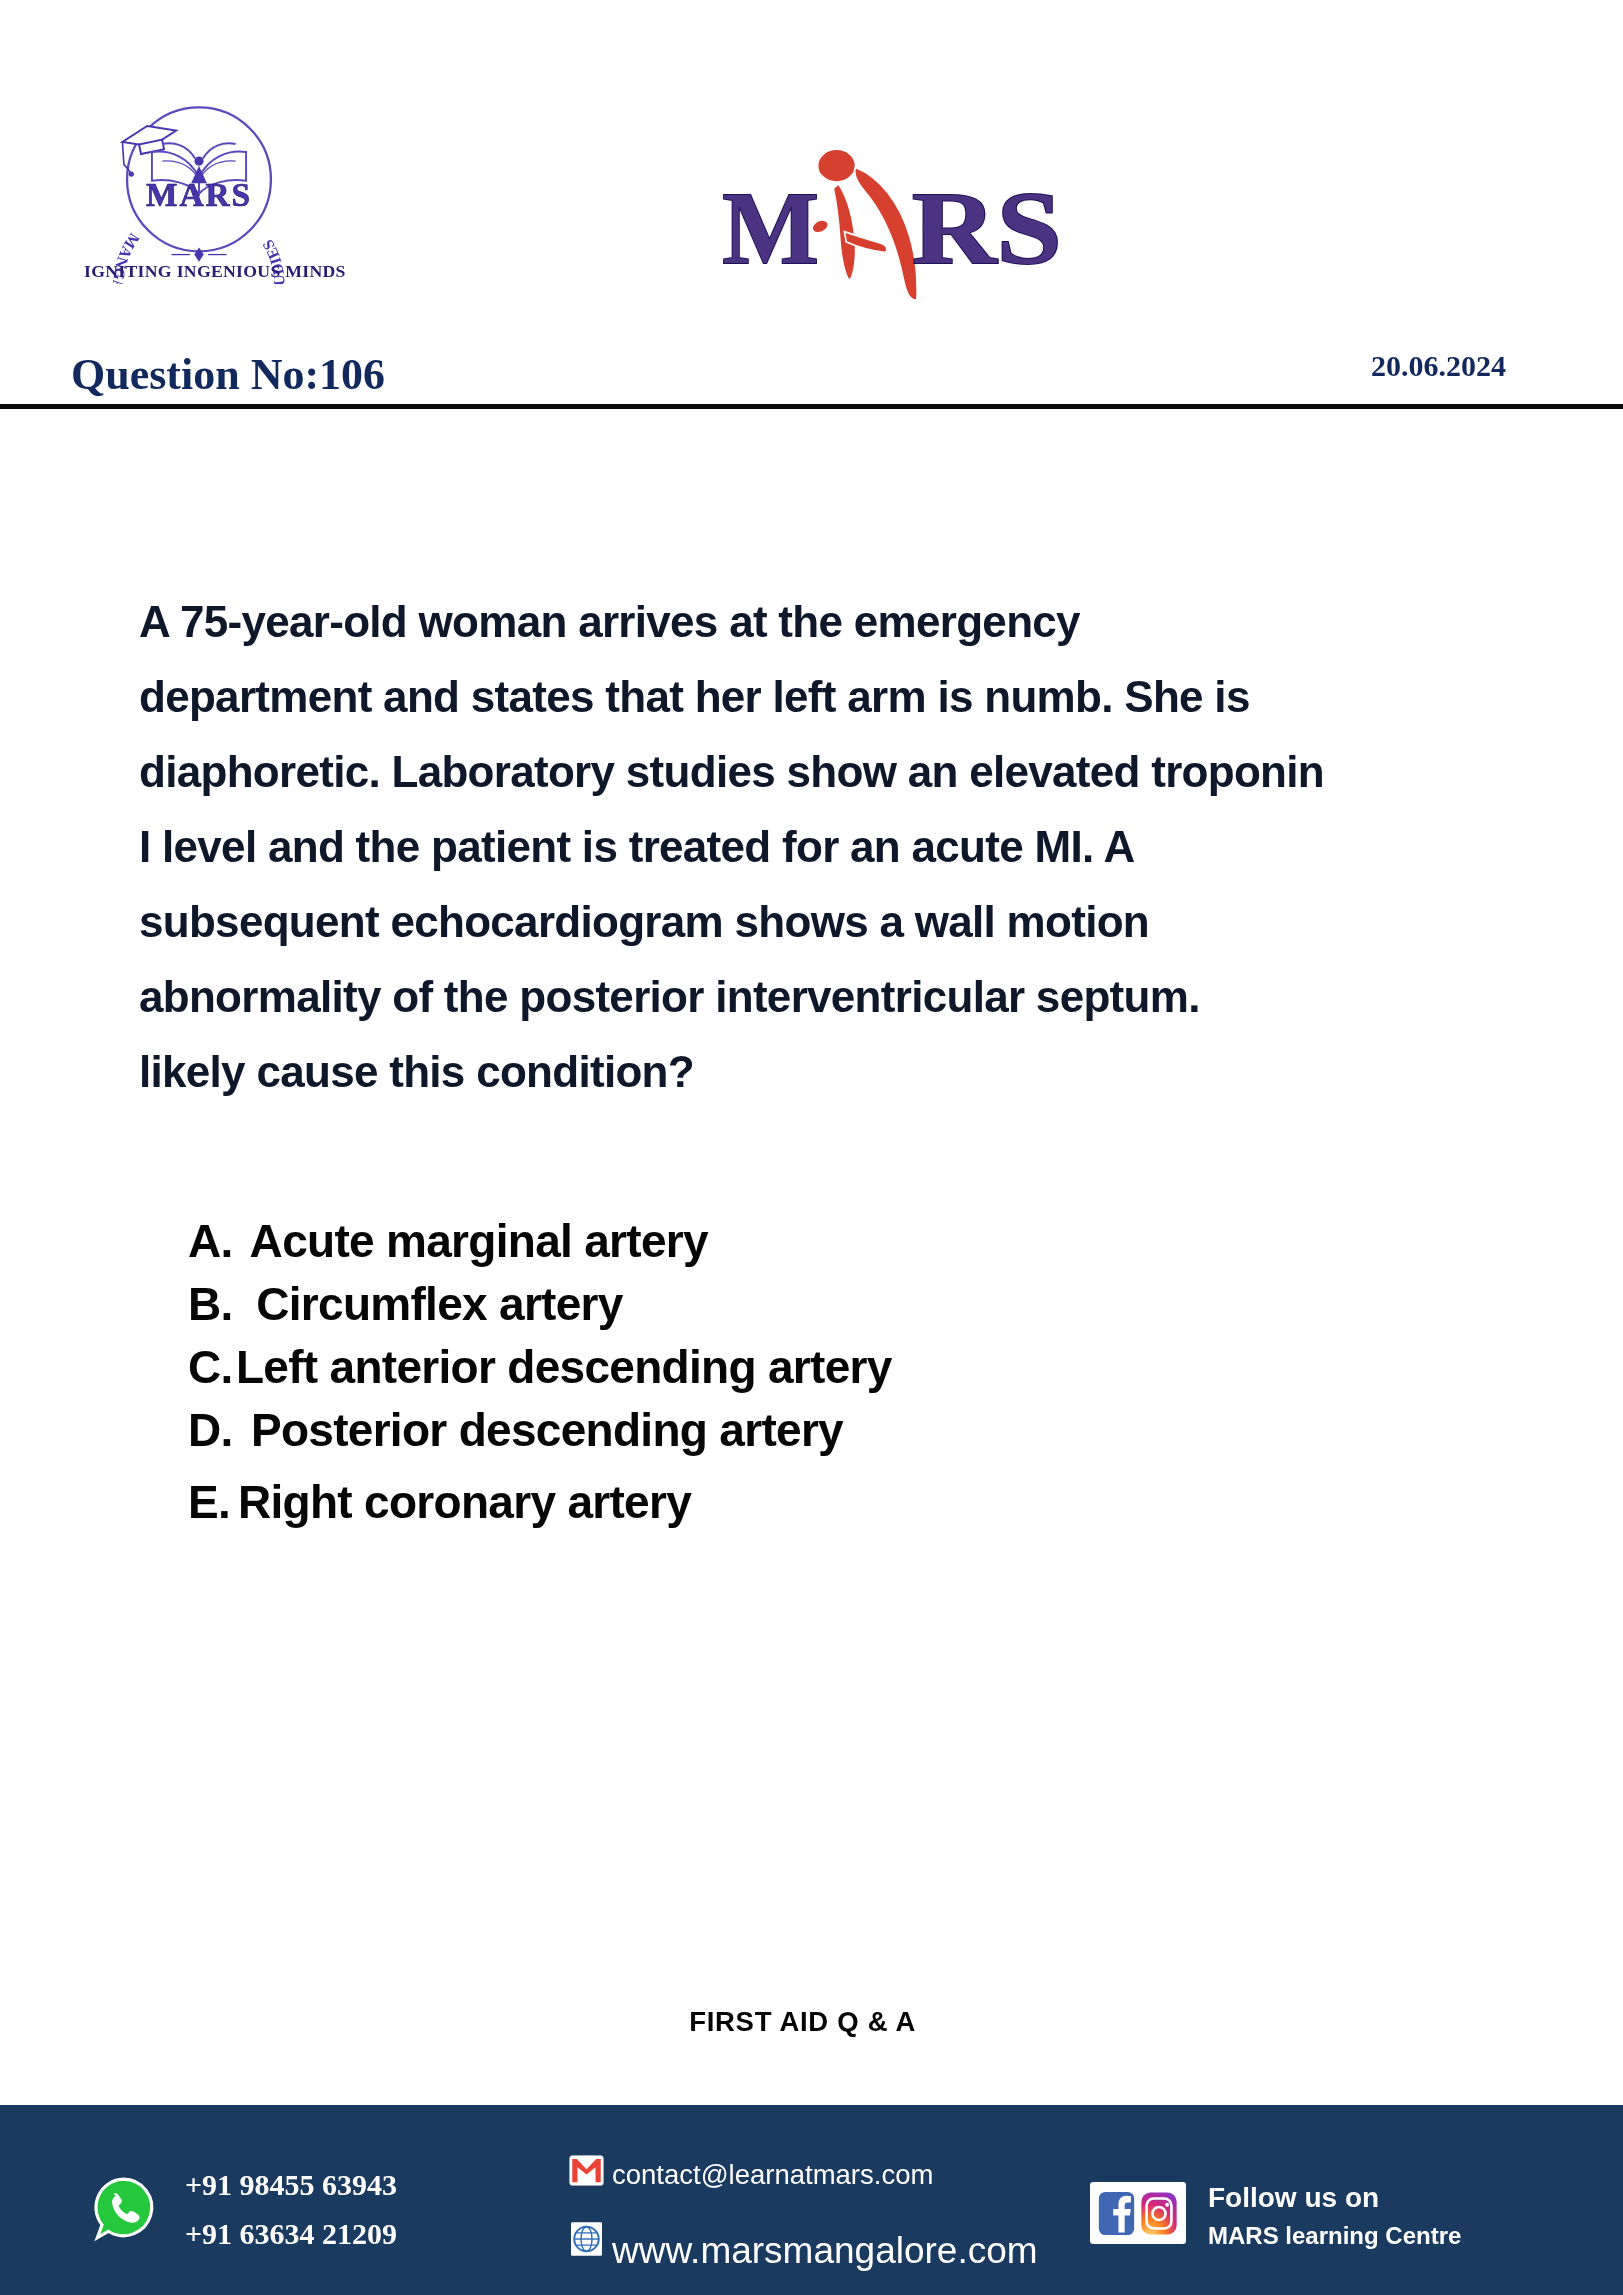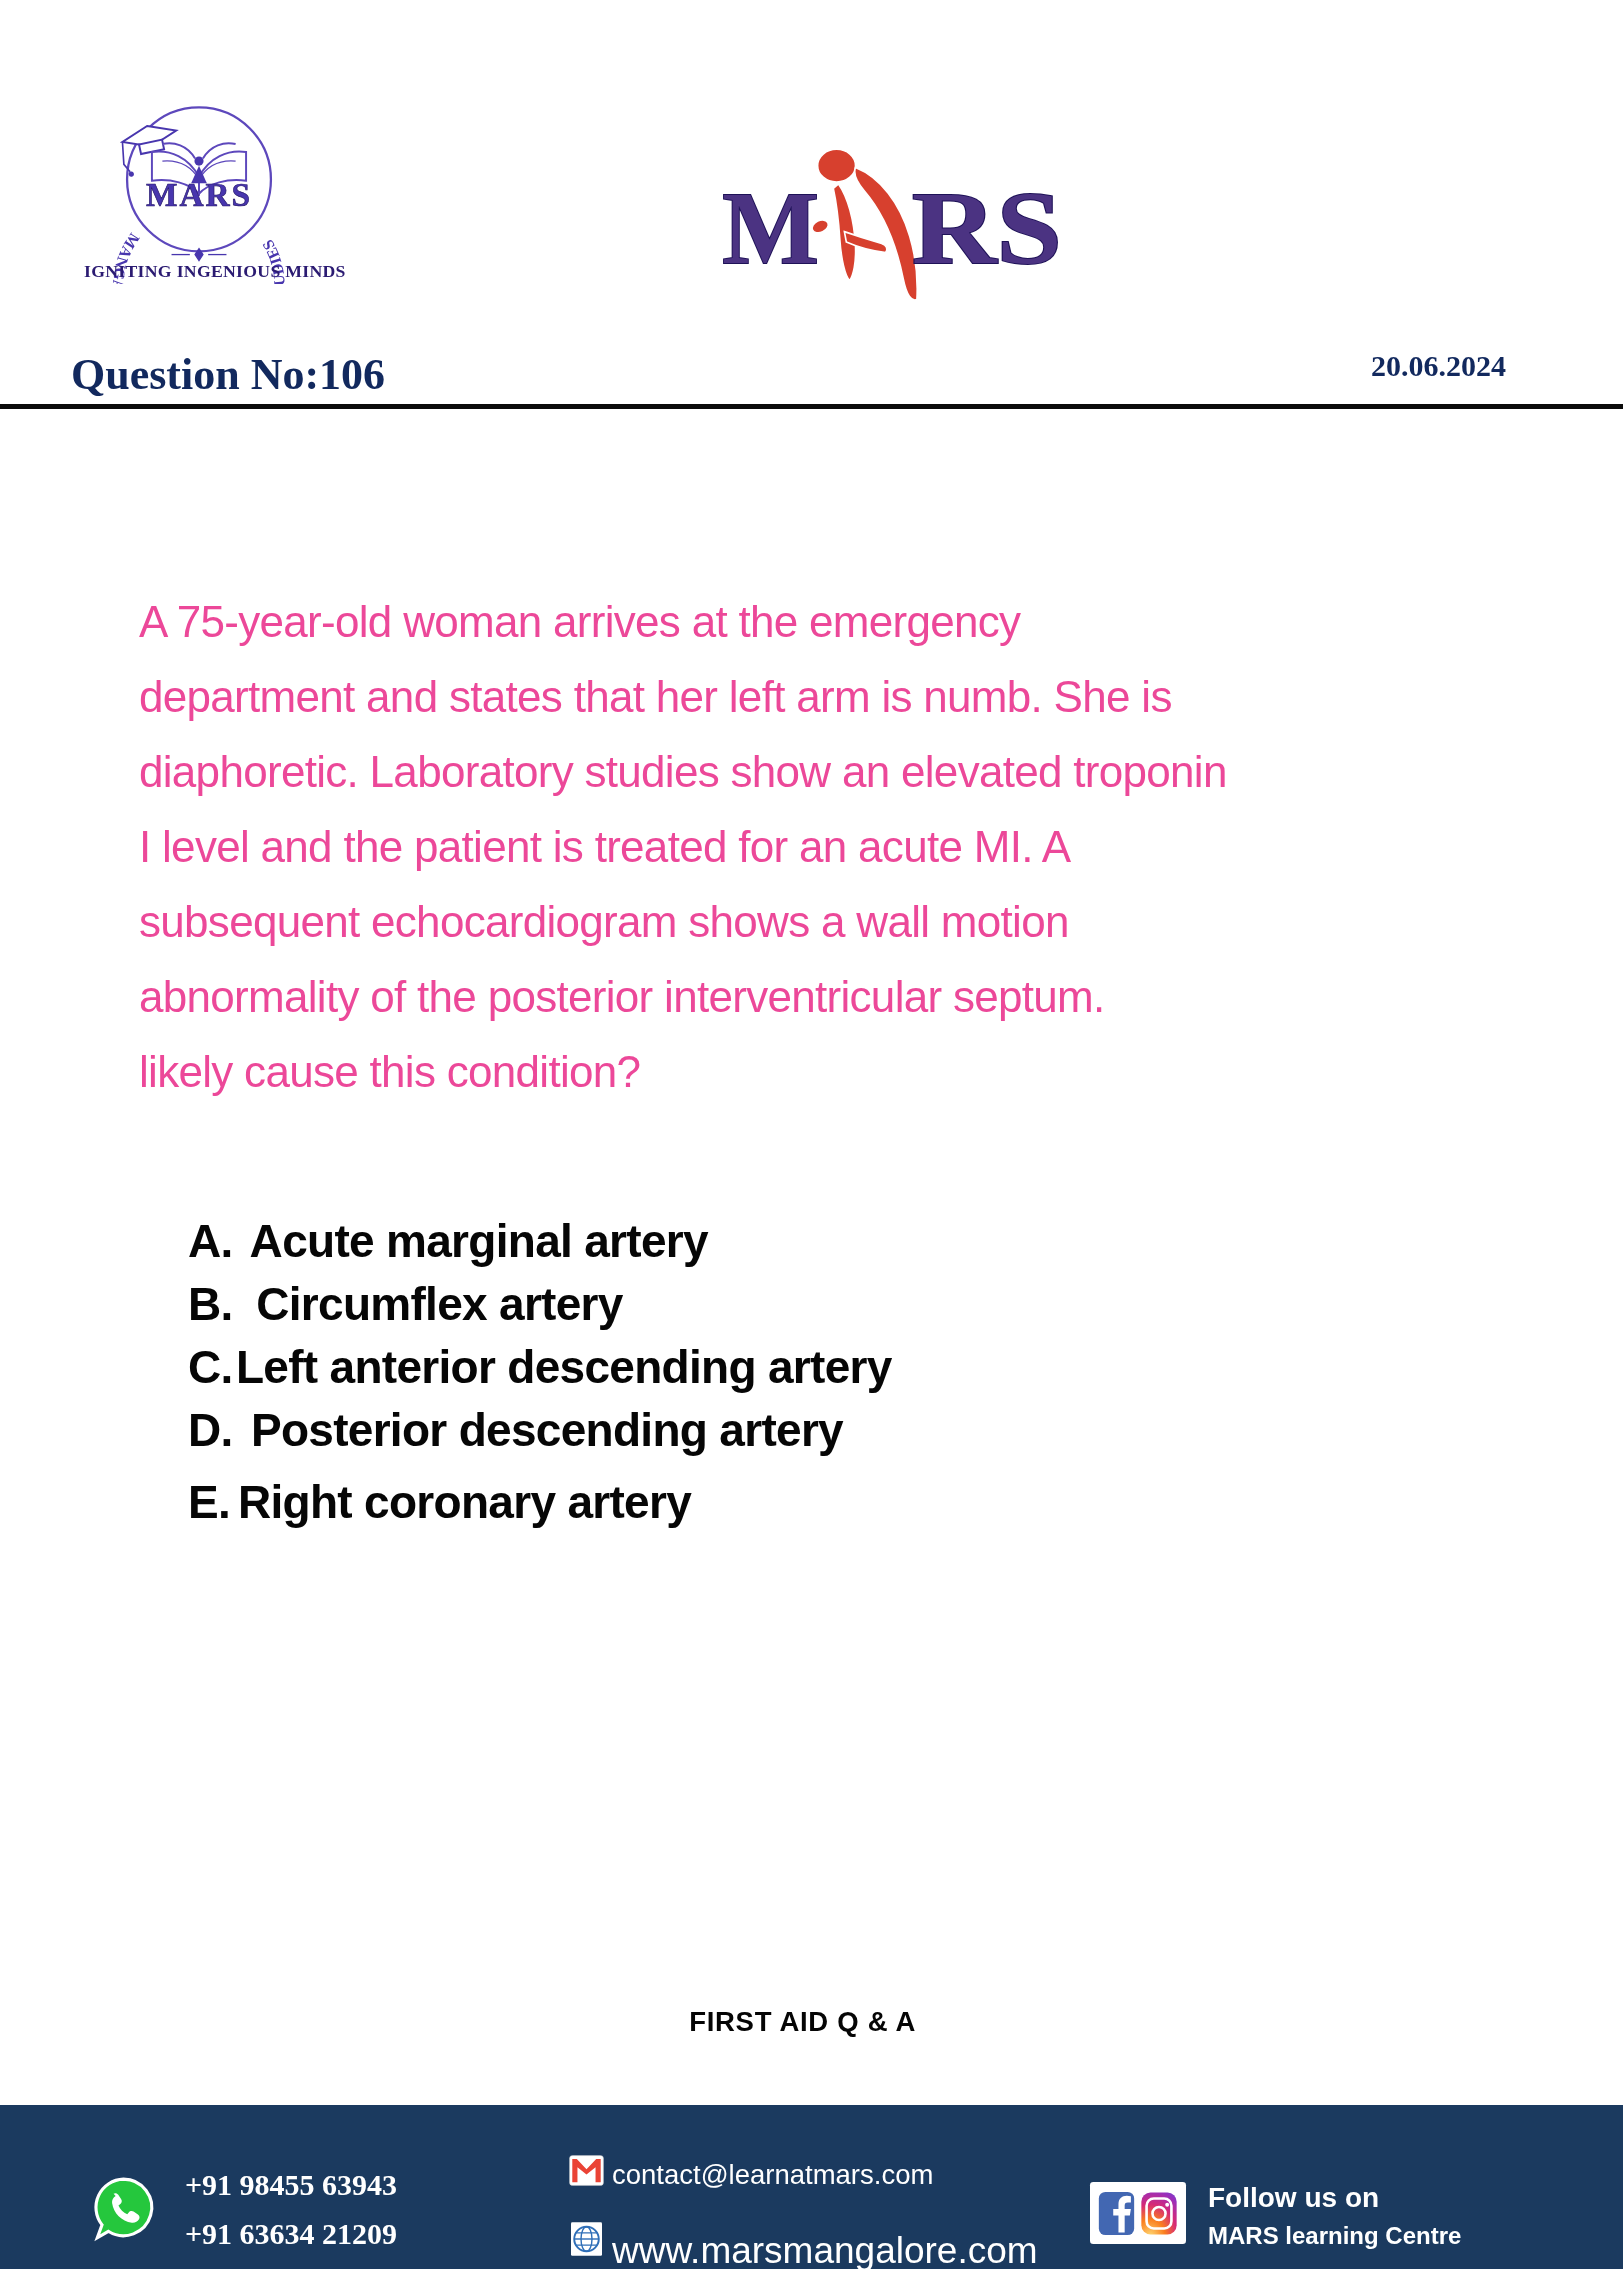--- a/index.html
+++ b/index.html
@@ -25,21 +25,21 @@
   }
   .hdr-date {
     right:117px; top:349px; font-family:"Liberation Serif", serif;
     font-weight:700; font-size:30px; color:#12295e; white-space:nowrap;
   }
   .hdr-rule { left:0; right:0; top:404px; height:4.6px; background:#0b0b0b; }
 
   
   .question { left:139px; top:584px; width:1427px; }
   .q-line {
-    font-size:44px; font-weight:400; color:#ec4899;
+    font-size:44px; font-weight:700; color:#0f172a;
     line-height:75px; letter-spacing:-0.7px; white-space:nowrap;
   }
 
   
   .options { left:188px; top:1214px; }
   .opt { display:flex; align-items:baseline; height:63px; font-size:46px;
          font-weight:700; color:#060606; letter-spacing:-0.7px; white-space:nowrap; }
   .opt .lbl { display:inline-block; }
   .opt-a .lbl { margin-right:17px; }
   .opt-b .lbl { margin-right:23.6px; }
@@ -47,21 +47,21 @@
   .opt-d .lbl { margin-right:18.3px; }
   .opt-e { margin-top:9.2px; }
   .opt-e .lbl { margin-right:7.9px; }
 
   
   .courtesy { left:0; right:17.7px; top:2001px; text-align:center; color:#050505; }
   .courtesy-1 { font-size:25px; font-weight:700; letter-spacing:0.3px; }
   .courtesy-2 { font-size:27.5px; font-weight:700; letter-spacing:0.7px; margin-top:5px; }
 
   
-  .footer { left:0; right:0; top:2105px; height:164px; background:#1b3a5f; }
+  .footer { left:0; right:0; top:2105px; height:190px; background:#1b3a5f; }
   .f-item { position:absolute; color:#ffffff; white-space:nowrap; }
   .wa-icon { left:90px; top:71px; width:67px; height:67px; }
   .phone-1 { left:185px; top:63px;  font-family:"Liberation Serif", serif; font-weight:700; font-size:30px; }
   .phone-2 { left:185px; top:112px; font-family:"Liberation Serif", serif; font-weight:700; font-size:30px; }
   .gm-icon { left:569px; top:50px;  width:35px; height:31px; }
   .email   { left:612px; top:54px;  font-size:27.5px; font-weight:400; }
   .gl-icon { left:571px; top:117px; width:31px; height:34px; }
   .website { left:612px; top:125px; font-size:37px; font-weight:400; }
   .social-box { left:1090px; top:77px; width:96px; height:62px; background:#ffffff;
                 border-radius:3.3px; display:flex; align-items:center; justify-content:center; gap:4.6px; }

